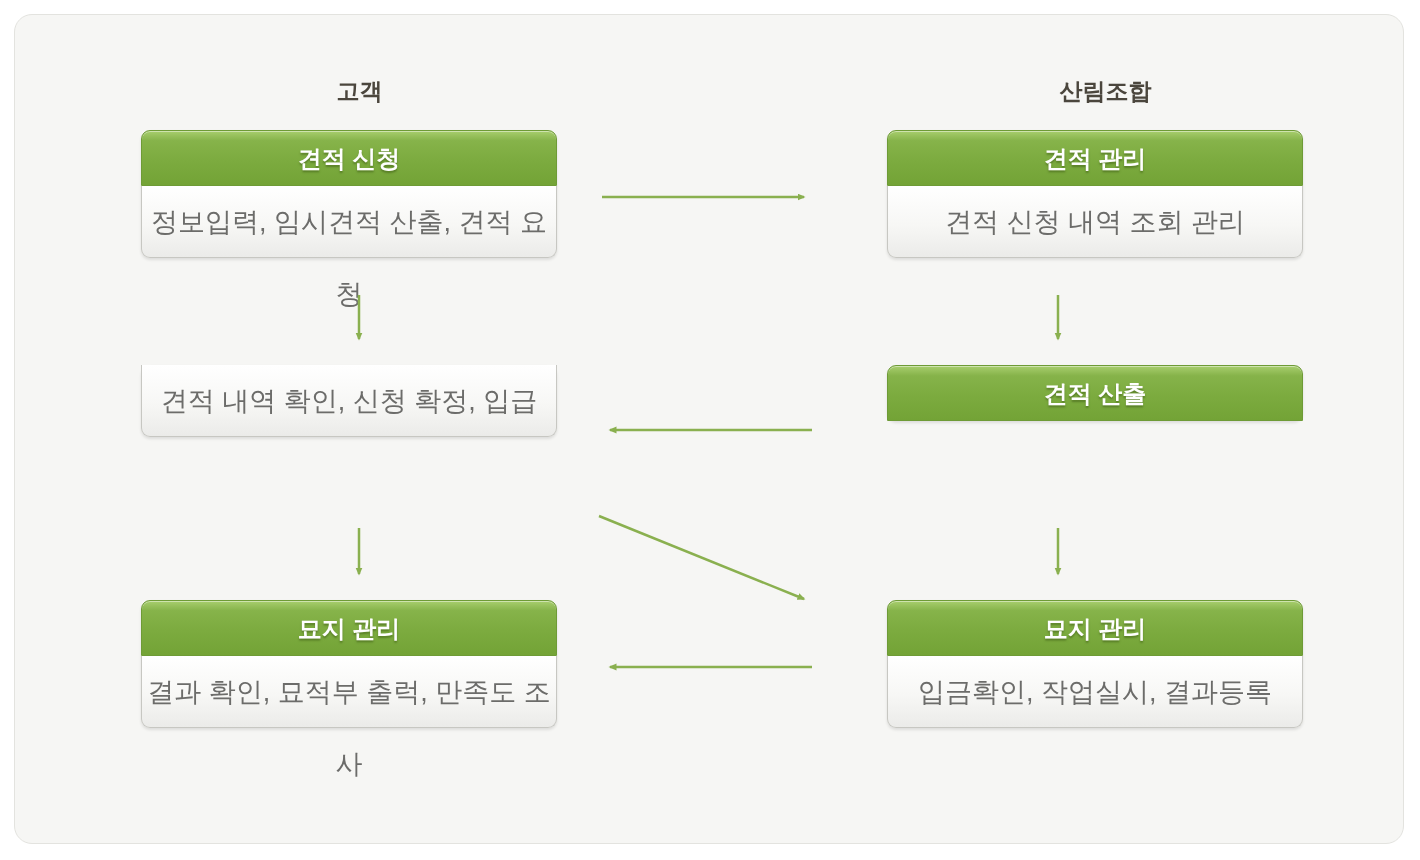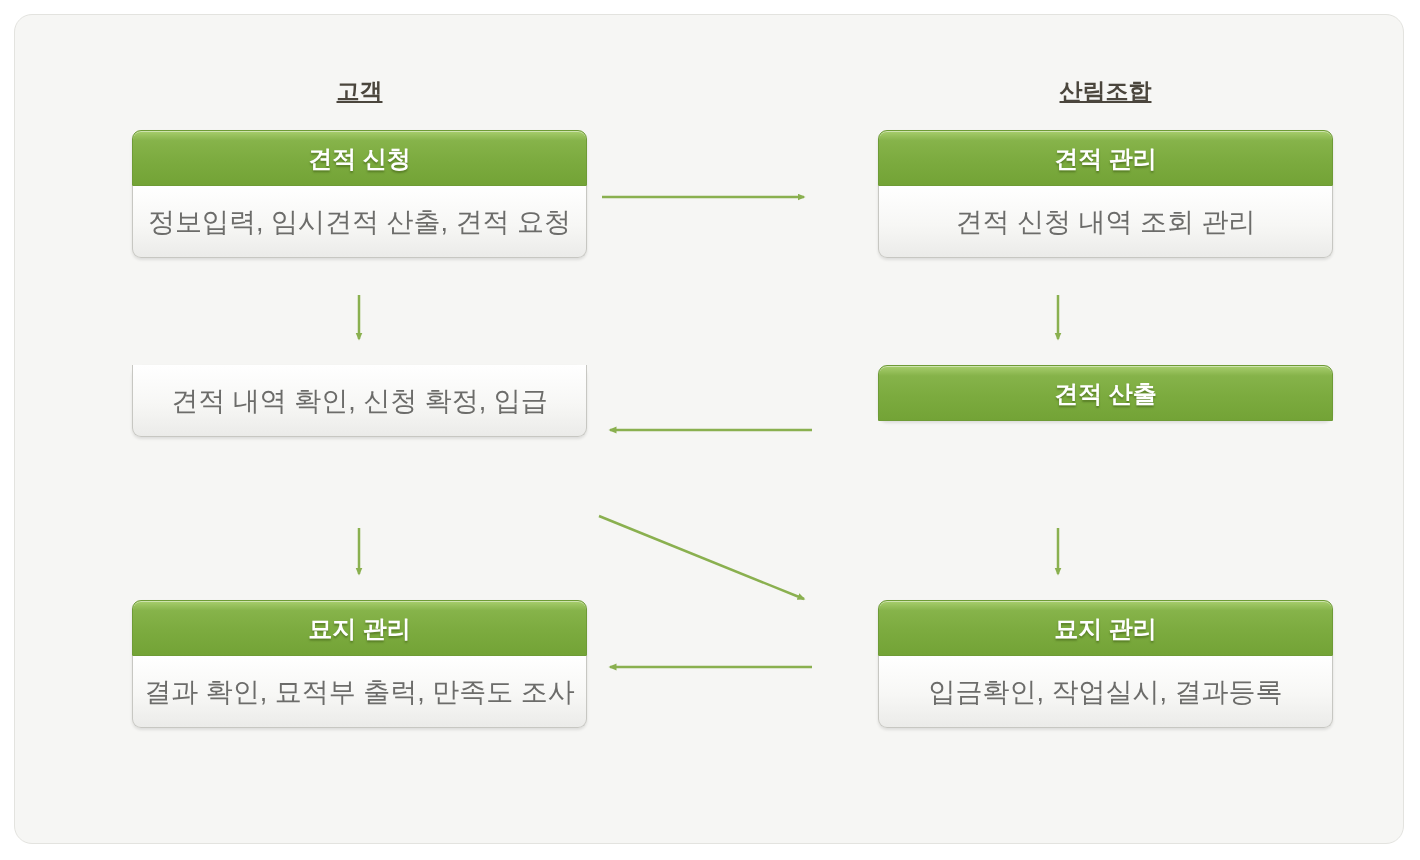--- a/index.html
+++ b/index.html
@@ -8,24 +8,23 @@
   .panel{
     position:absolute;left:14px;top:14px;width:1390px;height:830px;
     background:#f6f6f4;border:1px solid #e3e3df;border-radius:18px;
     box-sizing:border-box;
   }
 
   .col-title{
     position:absolute;width:455px;top:76px;height:30px;
     text-align:center;font-size:23px;font-weight:bold;color:#4b463d;
     letter-spacing:0px;
-    text-decoration:underline;
   }
 
-  .fbox{position:absolute;width:455px;border-radius:9px;box-shadow:0 2px 3px rgba(0,0,0,0.10);}
+  .fbox{position:absolute;width:416px;border-radius:9px;box-shadow:0 2px 3px rgba(0,0,0,0.10);margin-left:9px;}
   .fbox-head{
     height:56px;line-height:56px;text-align:center;
     border:1px solid #6e9b36;border-radius:9px 9px 0 0;
     background:linear-gradient(to bottom,#a8ce6e 0%,#86b34a 18%,#7cab3f 55%,#73a336 100%);
     box-shadow:inset 0 1px 0 rgba(255,255,255,0.45);
     font-size:24px;font-weight:bold;color:#ffffff;
     text-shadow:0 2px 2px rgba(60,90,20,0.55);
     box-sizing:border-box;
   }
   .fbox-body{

